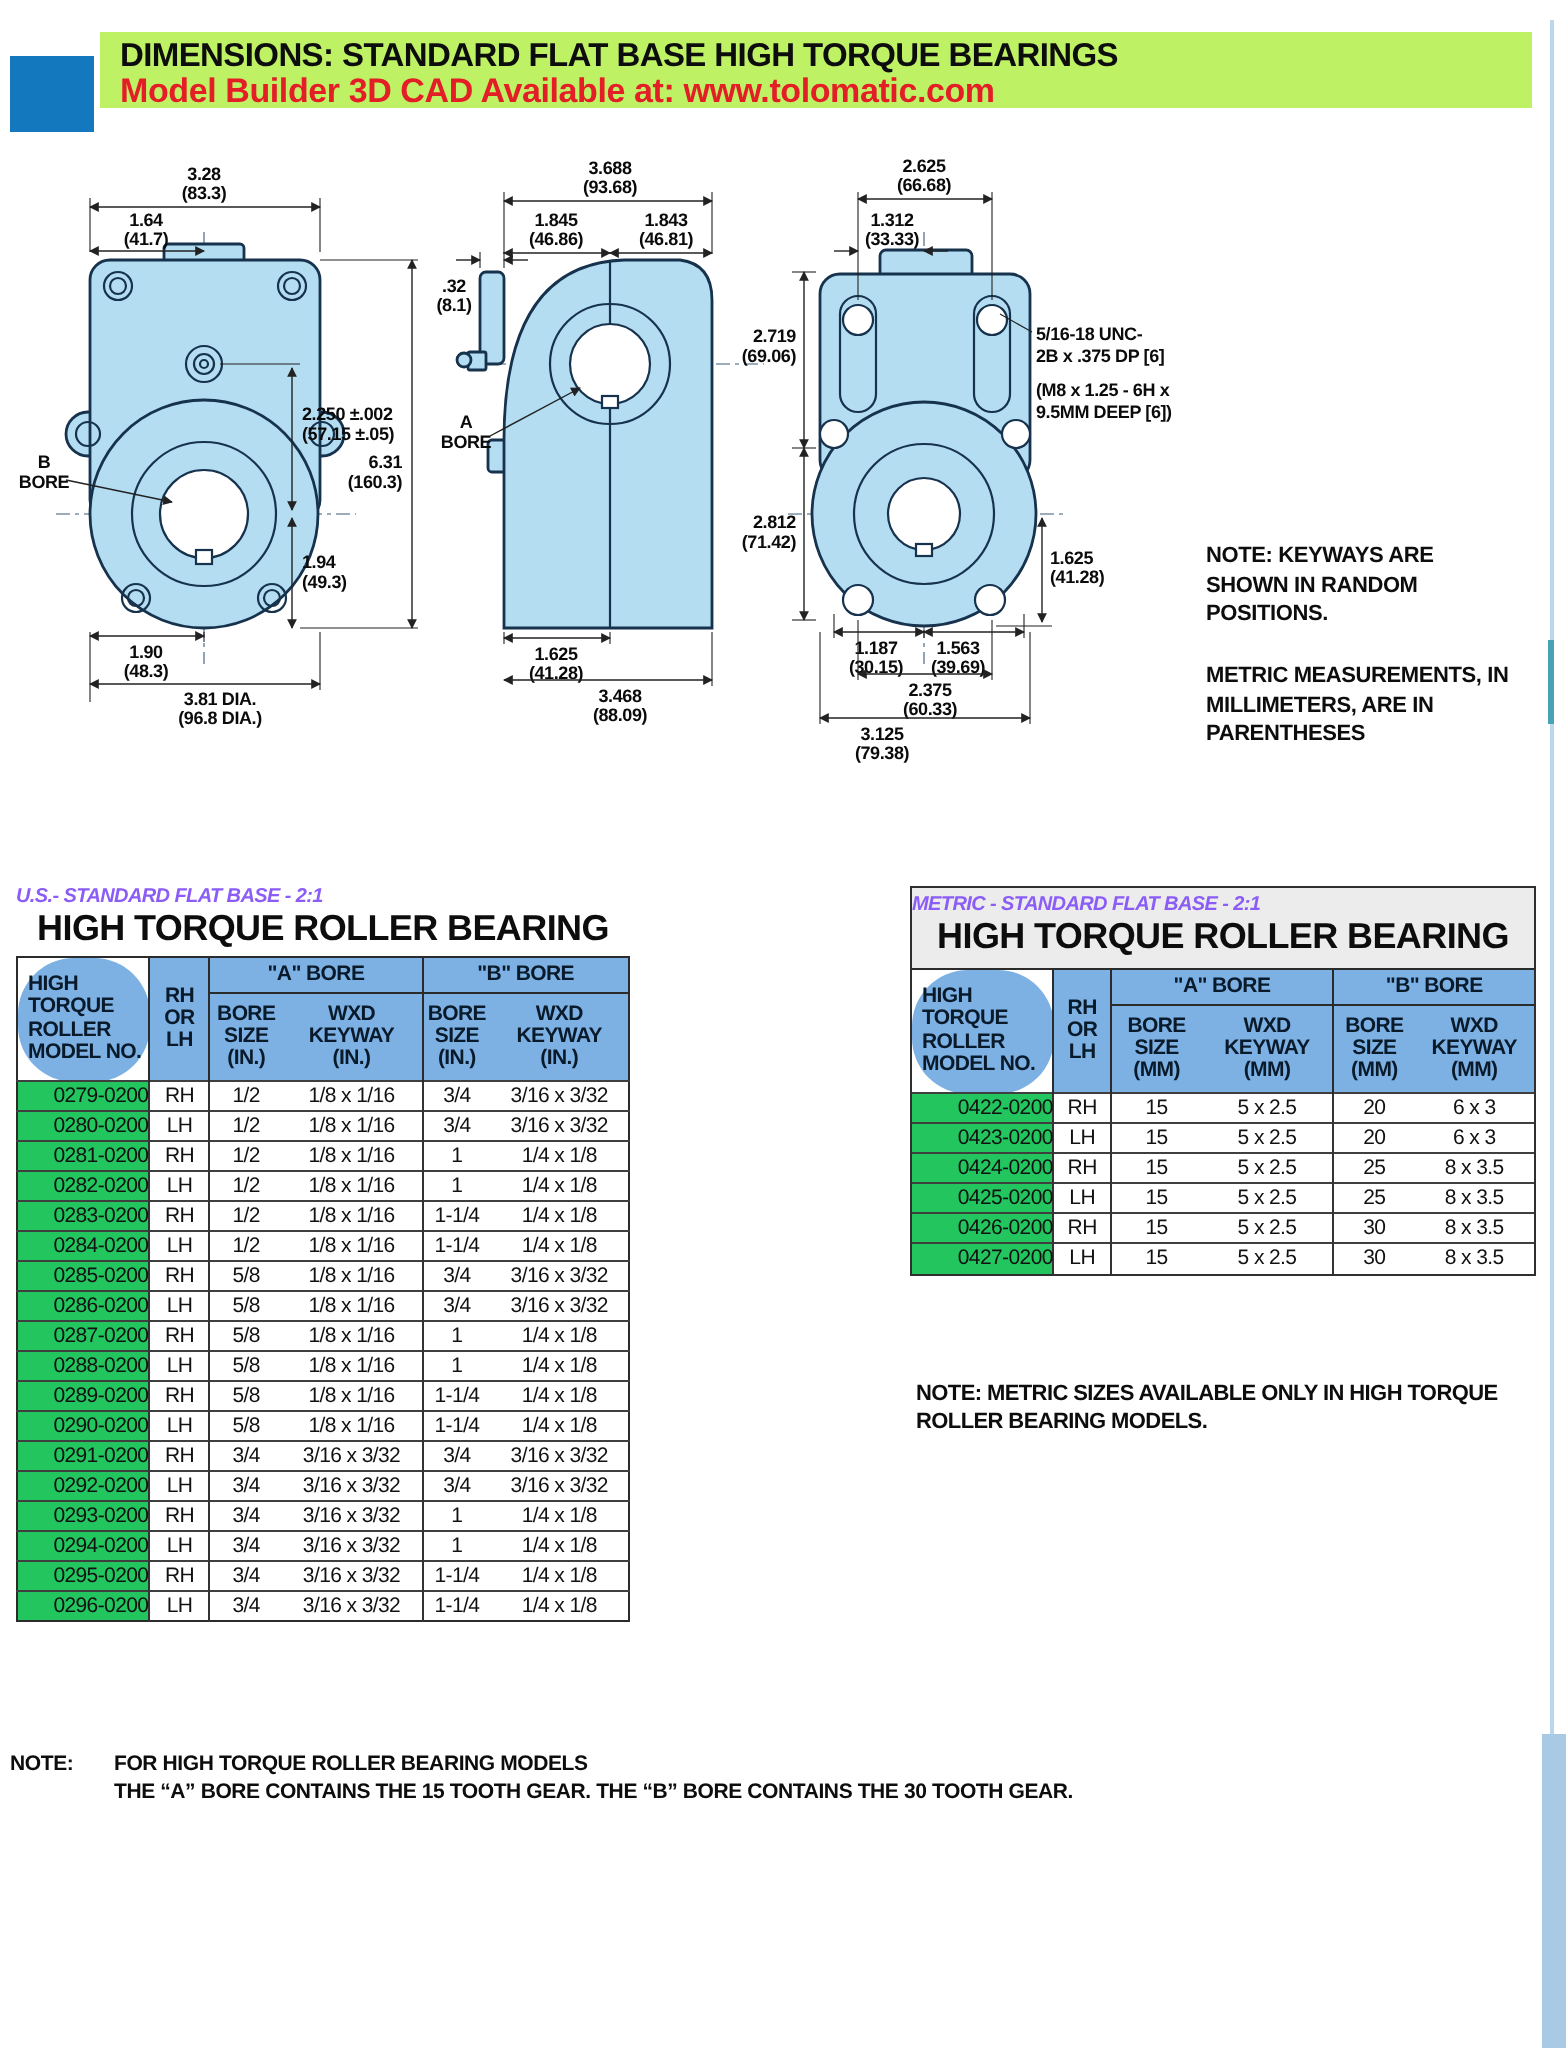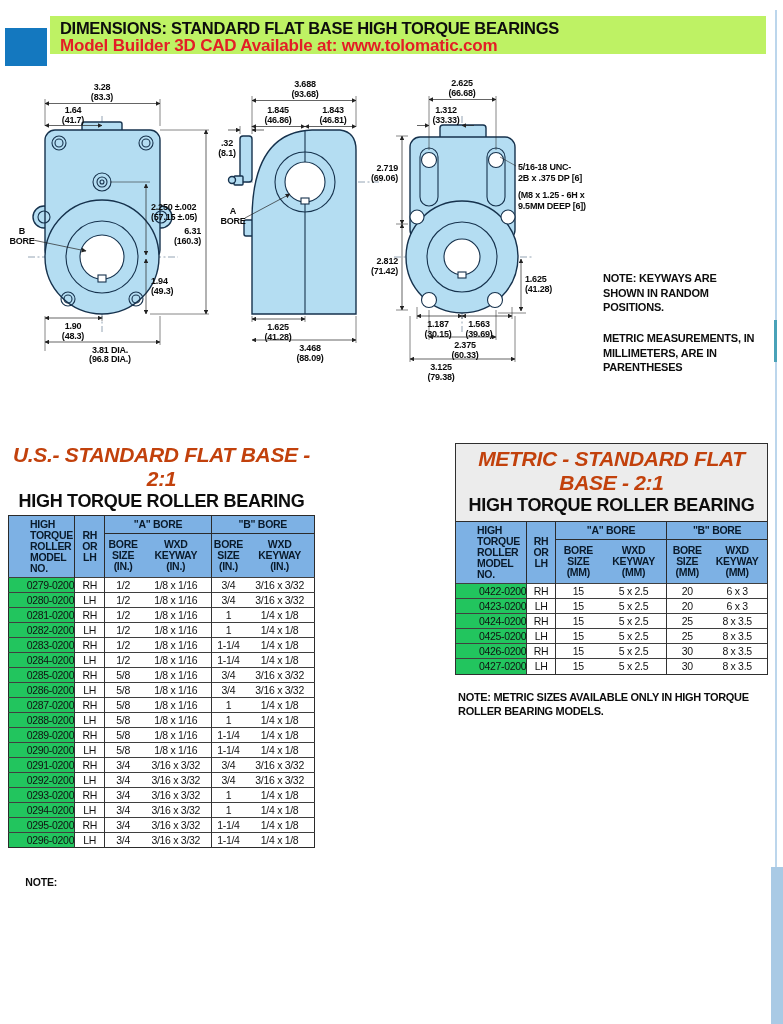--- a/index.html
+++ b/index.html
@@ -25,33 +25,33 @@
   text.dt    { font-family:"Liberation Sans",sans-serif; font-size:9px; font-weight:bold; fill:#0b0b0b; text-anchor:middle; letter-spacing:-0.2px; }
   text.dt.st { text-anchor:start; }
   text.dt.en { text-anchor:end; }
 
   
   .note { position:absolute; font-weight:bold; color:#0d0d0d; }
   .keyways-note { left:603px; top:271px; width:120px; font-size:11px; line-height:1.33; letter-spacing:-0.2px; }
   .metric-meas-note { left:603px; top:331px; width:152px; font-size:11px; line-height:1.33; letter-spacing:-0.2px; }
   .metric-sizes-note { left:458px; top:690px; width:318px; font-size:11px; line-height:1.3; letter-spacing:-0.3px; }
   .bottom-note { position:absolute; left:5px; top:876px; width:720px; display:flex; font-size:10.5px; font-weight:bold; letter-spacing:-0.2px; line-height:1.3; color:#0d0d0d; }
-  .bottom-note .lbl { width:52px; flex:none;text-align:right; }
+  .bottom-note .lbl { width:52px; flex:none; }
 
   .section-heading { position:absolute; left:5px; top:404px; font-size:19px; font-weight:bold; font-style:italic; color:#111; letter-spacing:-0.3px; }
 
   
-  .tbl-title1 { text-align:center; font-size:21px; font-weight:bold; font-style:italic; letter-spacing:-0.3px; color:#c2410c; }
+  .tbl-title1 { font-size:10px; font-weight:bold; font-style:italic; letter-spacing:-0.3px; color:#8b5cf6; }
   .tbl-title2 { text-align:center; font-size:18px; font-weight:bold; letter-spacing:-0.3px; color:#0d0d0d; margin-bottom:3px; }
   .us-section { position:absolute; left:8px; top:443px; width:307px; }
   .metric-section { position:absolute; left:455px; top:443px; width:313px; border:1.5px solid #2f2f2f; background:#ececec; }
   .metric-section .titles { padding:3px 0 2px 0; }
   table.spec { border-collapse:collapse; table-layout:fixed; width:100%; border:1.5px solid #2b2b2b; background:#fff; }
   table.spec th { background:#7db1e4; font-size:10.5px; font-weight:bold; line-height:1.05; white-space:pre-line; text-align:center; vertical-align:middle; letter-spacing:-0.3px; color:#091a2b; padding:1px 0; }
-  table.spec th.model-h { text-align:left; padding-left:21px; border-right:1px solid #2b2b2b; }
+  table.spec th.model-h { text-align:left; padding-left:5px; border-right:1px solid #2b2b2b;border-radius:28px; }
   table.spec th.rh-h { border-right:1px solid #2b2b2b; }
   table.spec th.grp { height:18px; border-bottom:1px solid #2b2b2b; }
   table.spec th.grp-b { border-left:1px solid #2b2b2b; }
   table.spec th.sub { height:44px; }
   table.spec th.sub.bl { border-left:1px solid #2b2b2b; }
   table.spec thead { border-bottom:1.4px solid #2b2b2b; }
   table.spec td { font-size:10.5px; text-align:center; height:15px; line-height:1; padding:0; border-top:1px solid #3f3f3f; color:#111; letter-spacing:-0.3px; }
   table.spec td:nth-child(1) { background:#22c55e;text-align:right; }
   table.spec td:nth-child(2), table.spec td:nth-child(3), table.spec td:nth-child(5) { border-left:1px solid #333; }
 
@@ -530,18 +530,22 @@
             <td>8 x 3.5</td>
           </tr>
         </tbody>
     </table>
   </section>
 
   <div class="note metric-sizes-note">NOTE: METRIC SIZES AVAILABLE ONLY IN HIGH TORQUE ROLLER BEARING MODELS.</div>
 
   <div class="bottom-note">
     <span class="lbl">NOTE:</span>
+    <div>
+      <div>FOR HIGH TORQUE ROLLER BEARING MODELS</div>
+      <div>THE “A” BORE CONTAINS THE 15 TOOTH GEAR.  THE “B” BORE CONTAINS THE 30 TOOTH GEAR.</div>
+    </div>
   </div>
 
   <div class="edge-line"></div>
   <div class="edge-teal"></div>
   <div class="edge-bar"></div>
 </div>
 
 </body></html>

